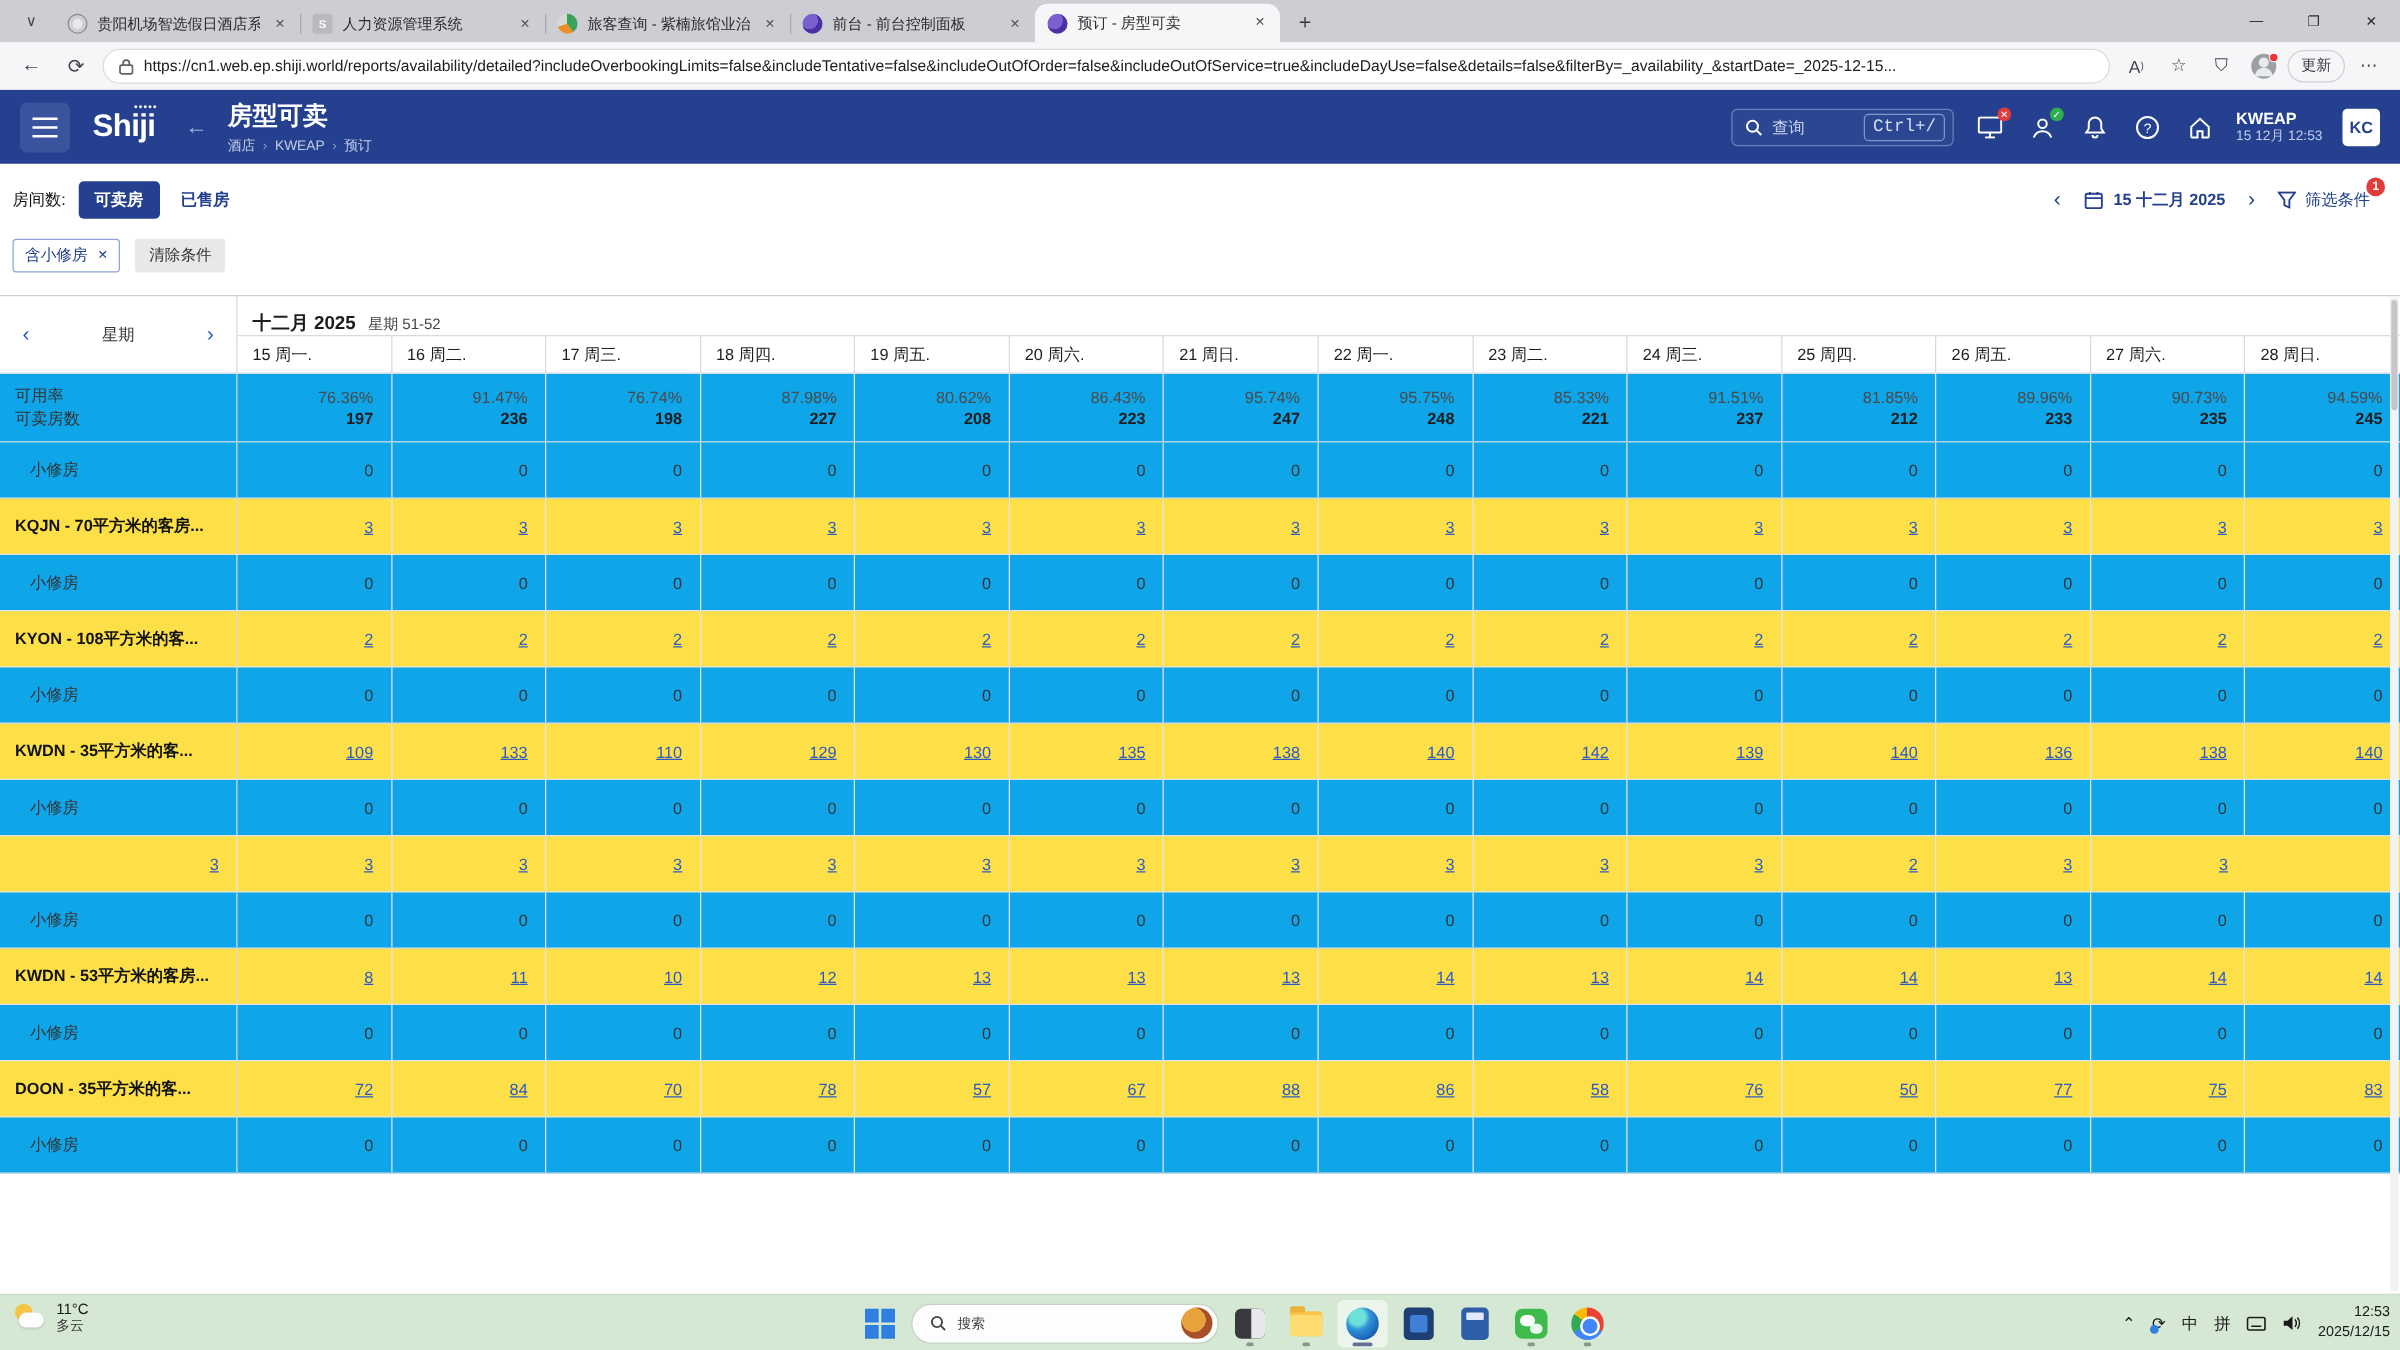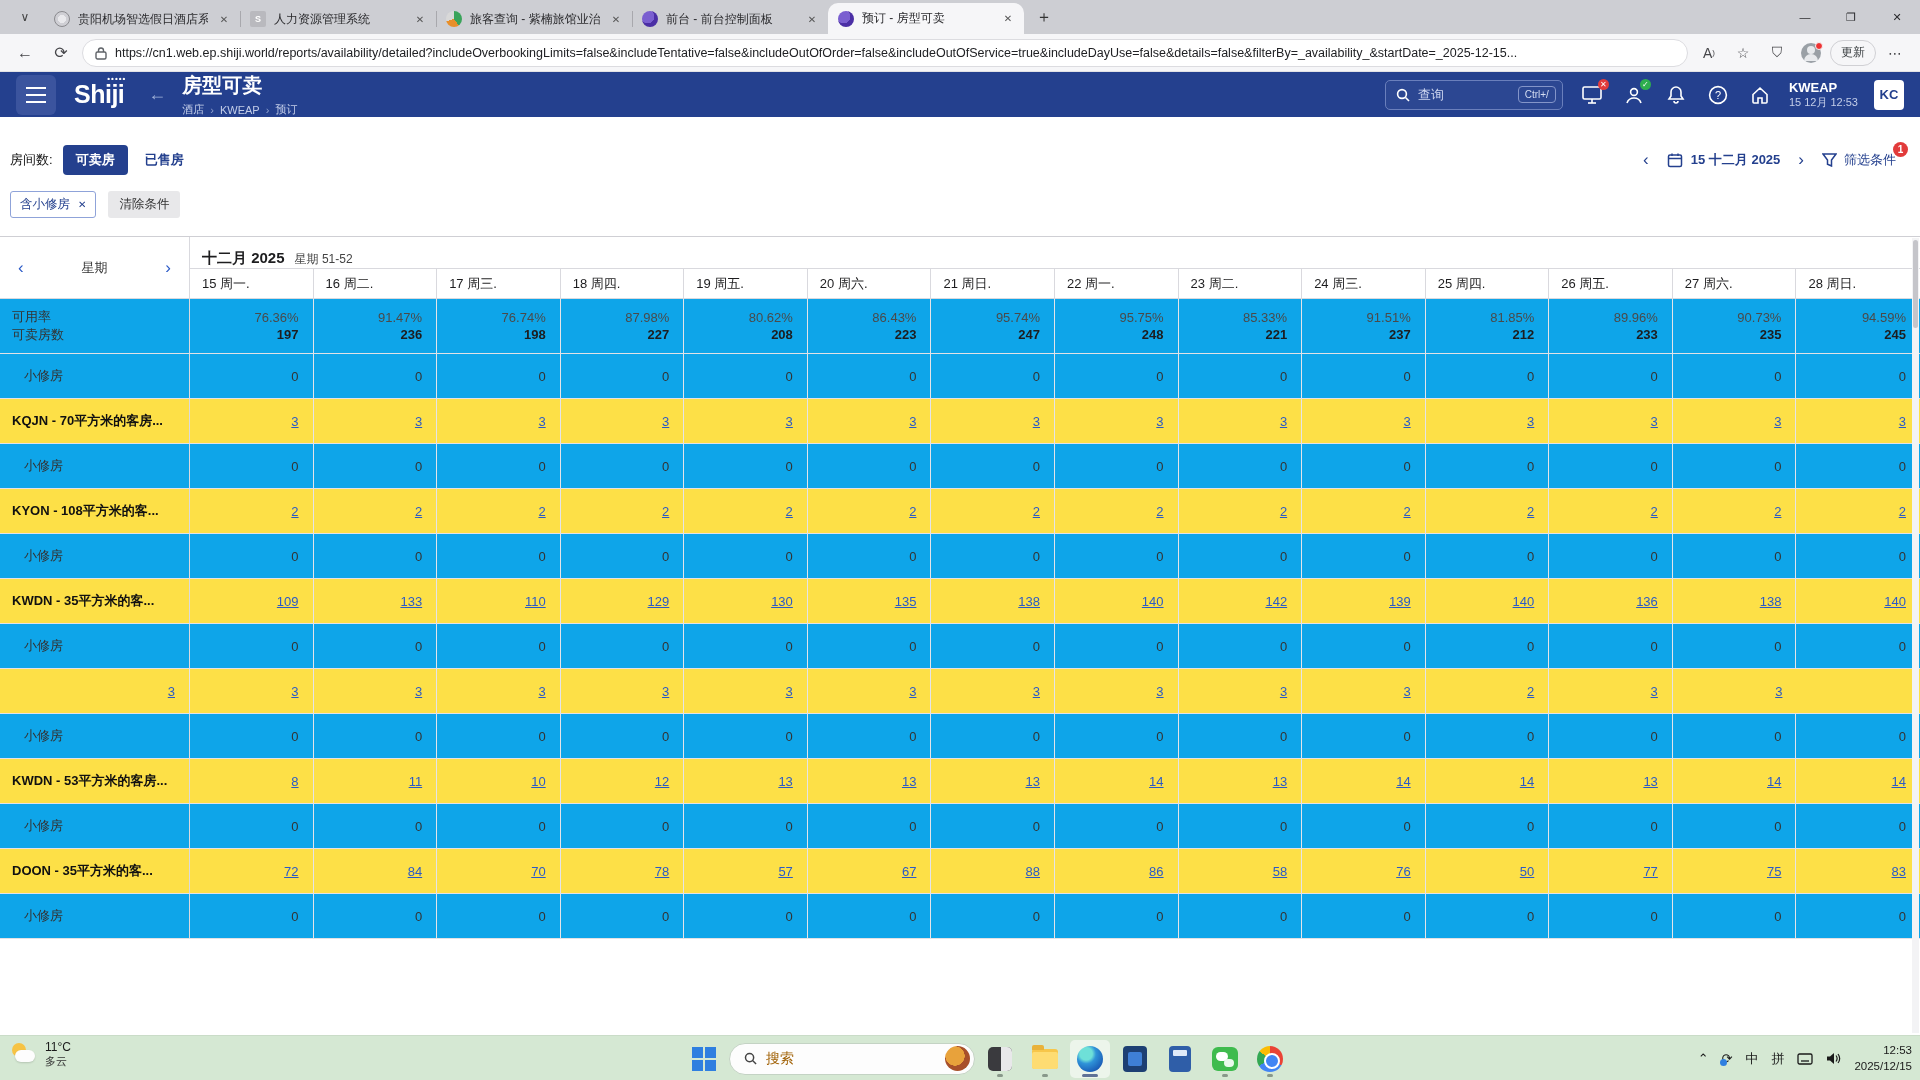--- a/index.html
+++ b/index.html
@@ -47,38 +47,38 @@
   .avatar-circ { width:20px; height:20px; border-radius:50%; background:#9aa0a6;
     display:block; position:relative; }
   .avatar-circ::before { content:''; position:absolute; top:3px; left:6px; width:8px; height:8px;
     border-radius:50%; background:#e8eaed; }
   .avatar-circ::after { content:''; position:absolute; bottom:2px; left:3px; width:14px; height:7px;
     border-radius:7px 7px 0 0; background:#e8eaed; }
   .update-pill { height:26px; border:1px solid #d0d0d4; border-radius:13px; display:flex;
     align-items:center; padding:0 10px; font-size:12px; color:#3c4043; gap:6px; }
 
   
-  .app-header { position:absolute; top:72px; left:0; width:1920px; height:45px; background:#24408e;
+  .app-header { position:absolute; top:72px; left:0; width:1920px; height:59px; background:#24408e;
     display:flex; align-items:center; padding:0 16px; color:#fff; }
   .hamburger { width:40px; height:40px; background:#3b549e; border-radius:6px; display:flex;
     flex-direction:column; justify-content:center; align-items:center; gap:5px; }
   .hamburger i { display:block; width:20px; height:2px; background:#fff; }
   .logo { font-size:25px; font-weight:bold; letter-spacing:-0.5px; margin-left:18px; position:relative; }
   .logo::after { content:'•••••'; position:absolute; top:-6px; right:-2px; font-size:8px;
     letter-spacing:1px; color:#fff; }
   .hdr-back { margin-left:24px; color:#9fb0d8; font-size:18px; }
   .title-block { margin-left:16px; }
   .page-title { font-size:20px; font-weight:bold; }
   .breadcrumb { font-size:11px; color:#c3cde8; margin-top:3px; display:flex; gap:6px; align-items:center; }
   .breadcrumb .sep::before { content:'›'; color:#8fa0ce; }
   .hdr-right { margin-left:auto; display:flex; align-items:center; gap:16px; }
   .hdr-search { width:178px; height:30px; border:1px solid #6a7fbc; border-radius:5px;
     display:flex; align-items:center; padding:0 6px 0 10px; gap:8px; background:rgba(255,255,255,0.04); }
   .hdr-search .ph { font-size:13px; color:#ccd5ef; flex:1; }
-  .kbd { border:1px solid #8495c9; border-radius:4px; font-size:10px; color:#d5ddf2; padding:2px 6px; }
+  .kbd { border:1px solid #8495c9; border-radius:4px; font-size:14px; color:#d5ddf2; padding:2px 6px;font-family:Liberation Mono, monospace; }
   .hdr-ico { position:relative; width:26px; height:26px; display:flex; align-items:center;
     justify-content:center; }
   .badge-red,.badge-green { position:absolute; top:-3px; right:-4px; width:11px; height:11px;
     border-radius:50%; font-size:8px; color:#fff; display:flex; align-items:center; justify-content:center; }
   .badge-red { background:#e23b3b; }
   .badge-green { background:#2eae4e; }
   .prop-block { text-align:left; line-height:1.25; }
   .prop-code { font-size:13px; font-weight:bold; }
   .prop-dt { font-size:11px; color:#c3cde8; }
   .user-box { width:30px; height:30px; background:#fff; color:#24408e; font-weight:bold;
@@ -160,21 +160,21 @@
     justify-content:center; position:relative; }
   .tb-tile.open::after { content:''; position:absolute; bottom:1px; left:17px; width:6px; height:3px;
     border-radius:2px; background:#88988a; }
   .tb-tile.edge-active { background:rgba(255,255,255,0.55); }
   .tb-tile.edge-active::after { content:''; position:absolute; bottom:1px; left:12px; width:16px;
     height:3px; border-radius:2px; background:#5f7296; }
   .win-logo { display:grid; grid-template-columns:11px 11px; grid-template-rows:11px 11px; gap:2px; }
   .win-logo i { background:#2f7fe0; }
   .tb-searchpill { width:246px; height:32px; background:#fdfdfd; border:1px solid #c4d3c4;
     border-radius:17px; display:flex; align-items:center; padding:0 4px 0 14px; gap:9px; }
-  .tb-searchpill .ph { flex:1; font-size:14px; color:#a16207; }
+  .tb-searchpill .ph { flex:1; font-size:11px; color:#404040; }
   .food-circ { width:25px; height:25px; border-radius:50%;
     background:radial-gradient(circle at 40% 40%, #e8a23b 0 45%, #a8502a 46% 75%, #6f7d3a 76% 100%); }
   .ico-photos { width:24px; height:24px; border-radius:5px; background:#3a3a3e; position:relative; overflow:hidden; }
   .ico-photos::after { content:''; position:absolute; right:0; top:0; width:11px; height:24px; background:#e8e8ea; }
   .ico-folder { width:26px; height:20px; position:relative; background:#f7c64a; border-radius:2px 3px 3px 3px; }
   .ico-folder::before { content:''; position:absolute; top:-4px; left:0; width:12px; height:5px;
     background:#e9b23a; border-radius:2px 2px 0 0; }
   .ico-folder::after { content:''; position:absolute; top:3px; left:0; width:26px; height:17px;
     background:#fedc72; border-radius:2px; }
   .ico-edge { width:26px; height:26px; border-radius:50%;

